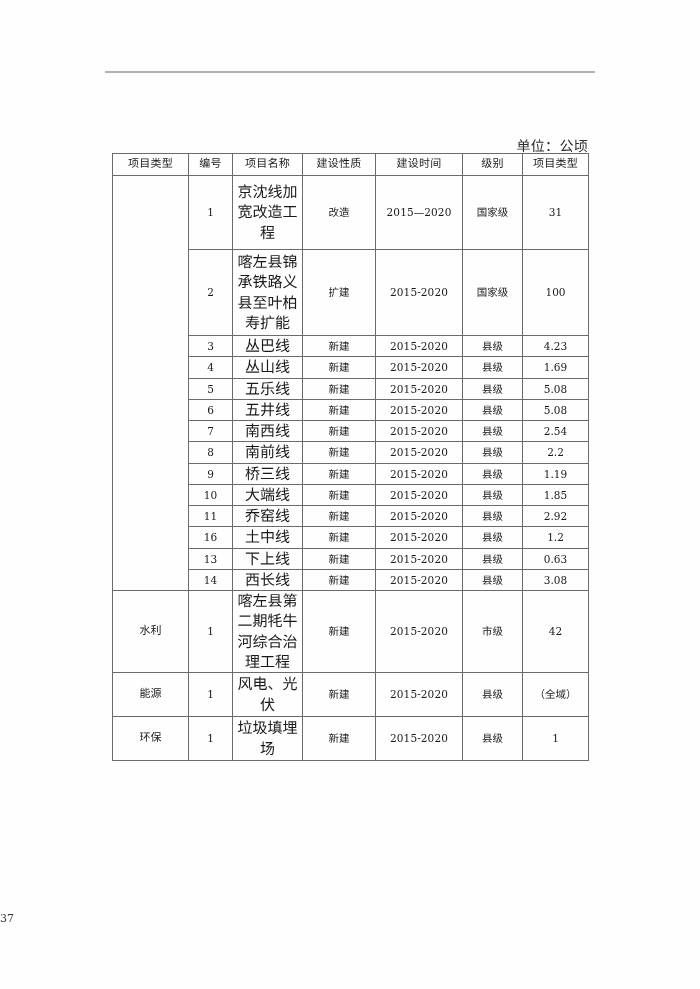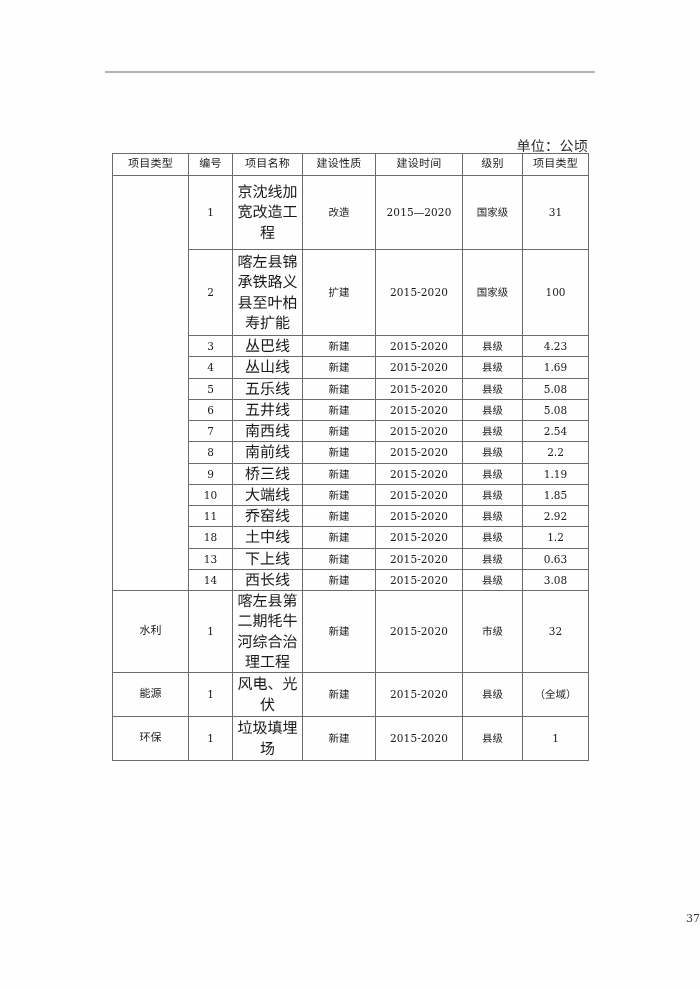--- a/index.html
+++ b/index.html
@@ -118,21 +118,21 @@
   
   .time-lower   { vertical-align: middle; padding-top: 22px; }
   .time-upper   { vertical-align: top; padding-top: 6px; }
   .area-bottom  { vertical-align: bottom; padding-bottom: 4px; }
 
   .page-number {
     position: absolute;
     left: 0;
     top: 912px;
     width: 700px;
-    text-align: right;
+    text-align: left;
     font-size: 11px;
     color: #3a3a3a;
   }
 </style>
 </head>
 <body>
 
 <div class="page">
 
   <div class="header-rule"></div>
@@ -257,21 +257,21 @@
       <tr class="r-short">
         <td class="num-cell">11</td>
         <td class="name-cell">乔窑线</td>
         <td>新建</td>
         <td class="time-cell">2015-2020</td>
         <td>县级</td>
         <td class="num-cell">2.92</td>
       </tr>
 
       <tr class="r-short">
-        <td class="num-cell">18</td>
+        <td class="num-cell">16</td>
         <td class="name-cell">土中线</td>
         <td>新建</td>
         <td class="time-cell">2015-2020</td>
         <td>县级</td>
         <td class="num-cell">1.2</td>
       </tr>
 
       <tr class="r-short">
         <td class="num-cell">13</td>
         <td class="name-cell">下上线</td>
@@ -290,21 +290,21 @@
         <td class="num-cell">3.08</td>
       </tr>
 
       <tr class="r-water">
         <td class="group-cell">水利</td>
         <td class="num-cell">1</td>
         <td class="name-cell">喀左县第二期牦牛河综合治理工程</td>
         <td>新建</td>
         <td class="time-cell time-lower">2015-2020</td>
         <td>市级</td>
-        <td class="num-cell">32</td>
+        <td class="num-cell">42</td>
       </tr>
 
       <tr class="r-energy">
         <td class="group-cell">能源</td>
         <td class="num-cell">1</td>
         <td class="name-cell">风电、光伏</td>
         <td>新建</td>
         <td class="time-cell time-upper">2015-2020</td>
         <td>县级</td>
         <td class="num-cell">（全域）</td>

